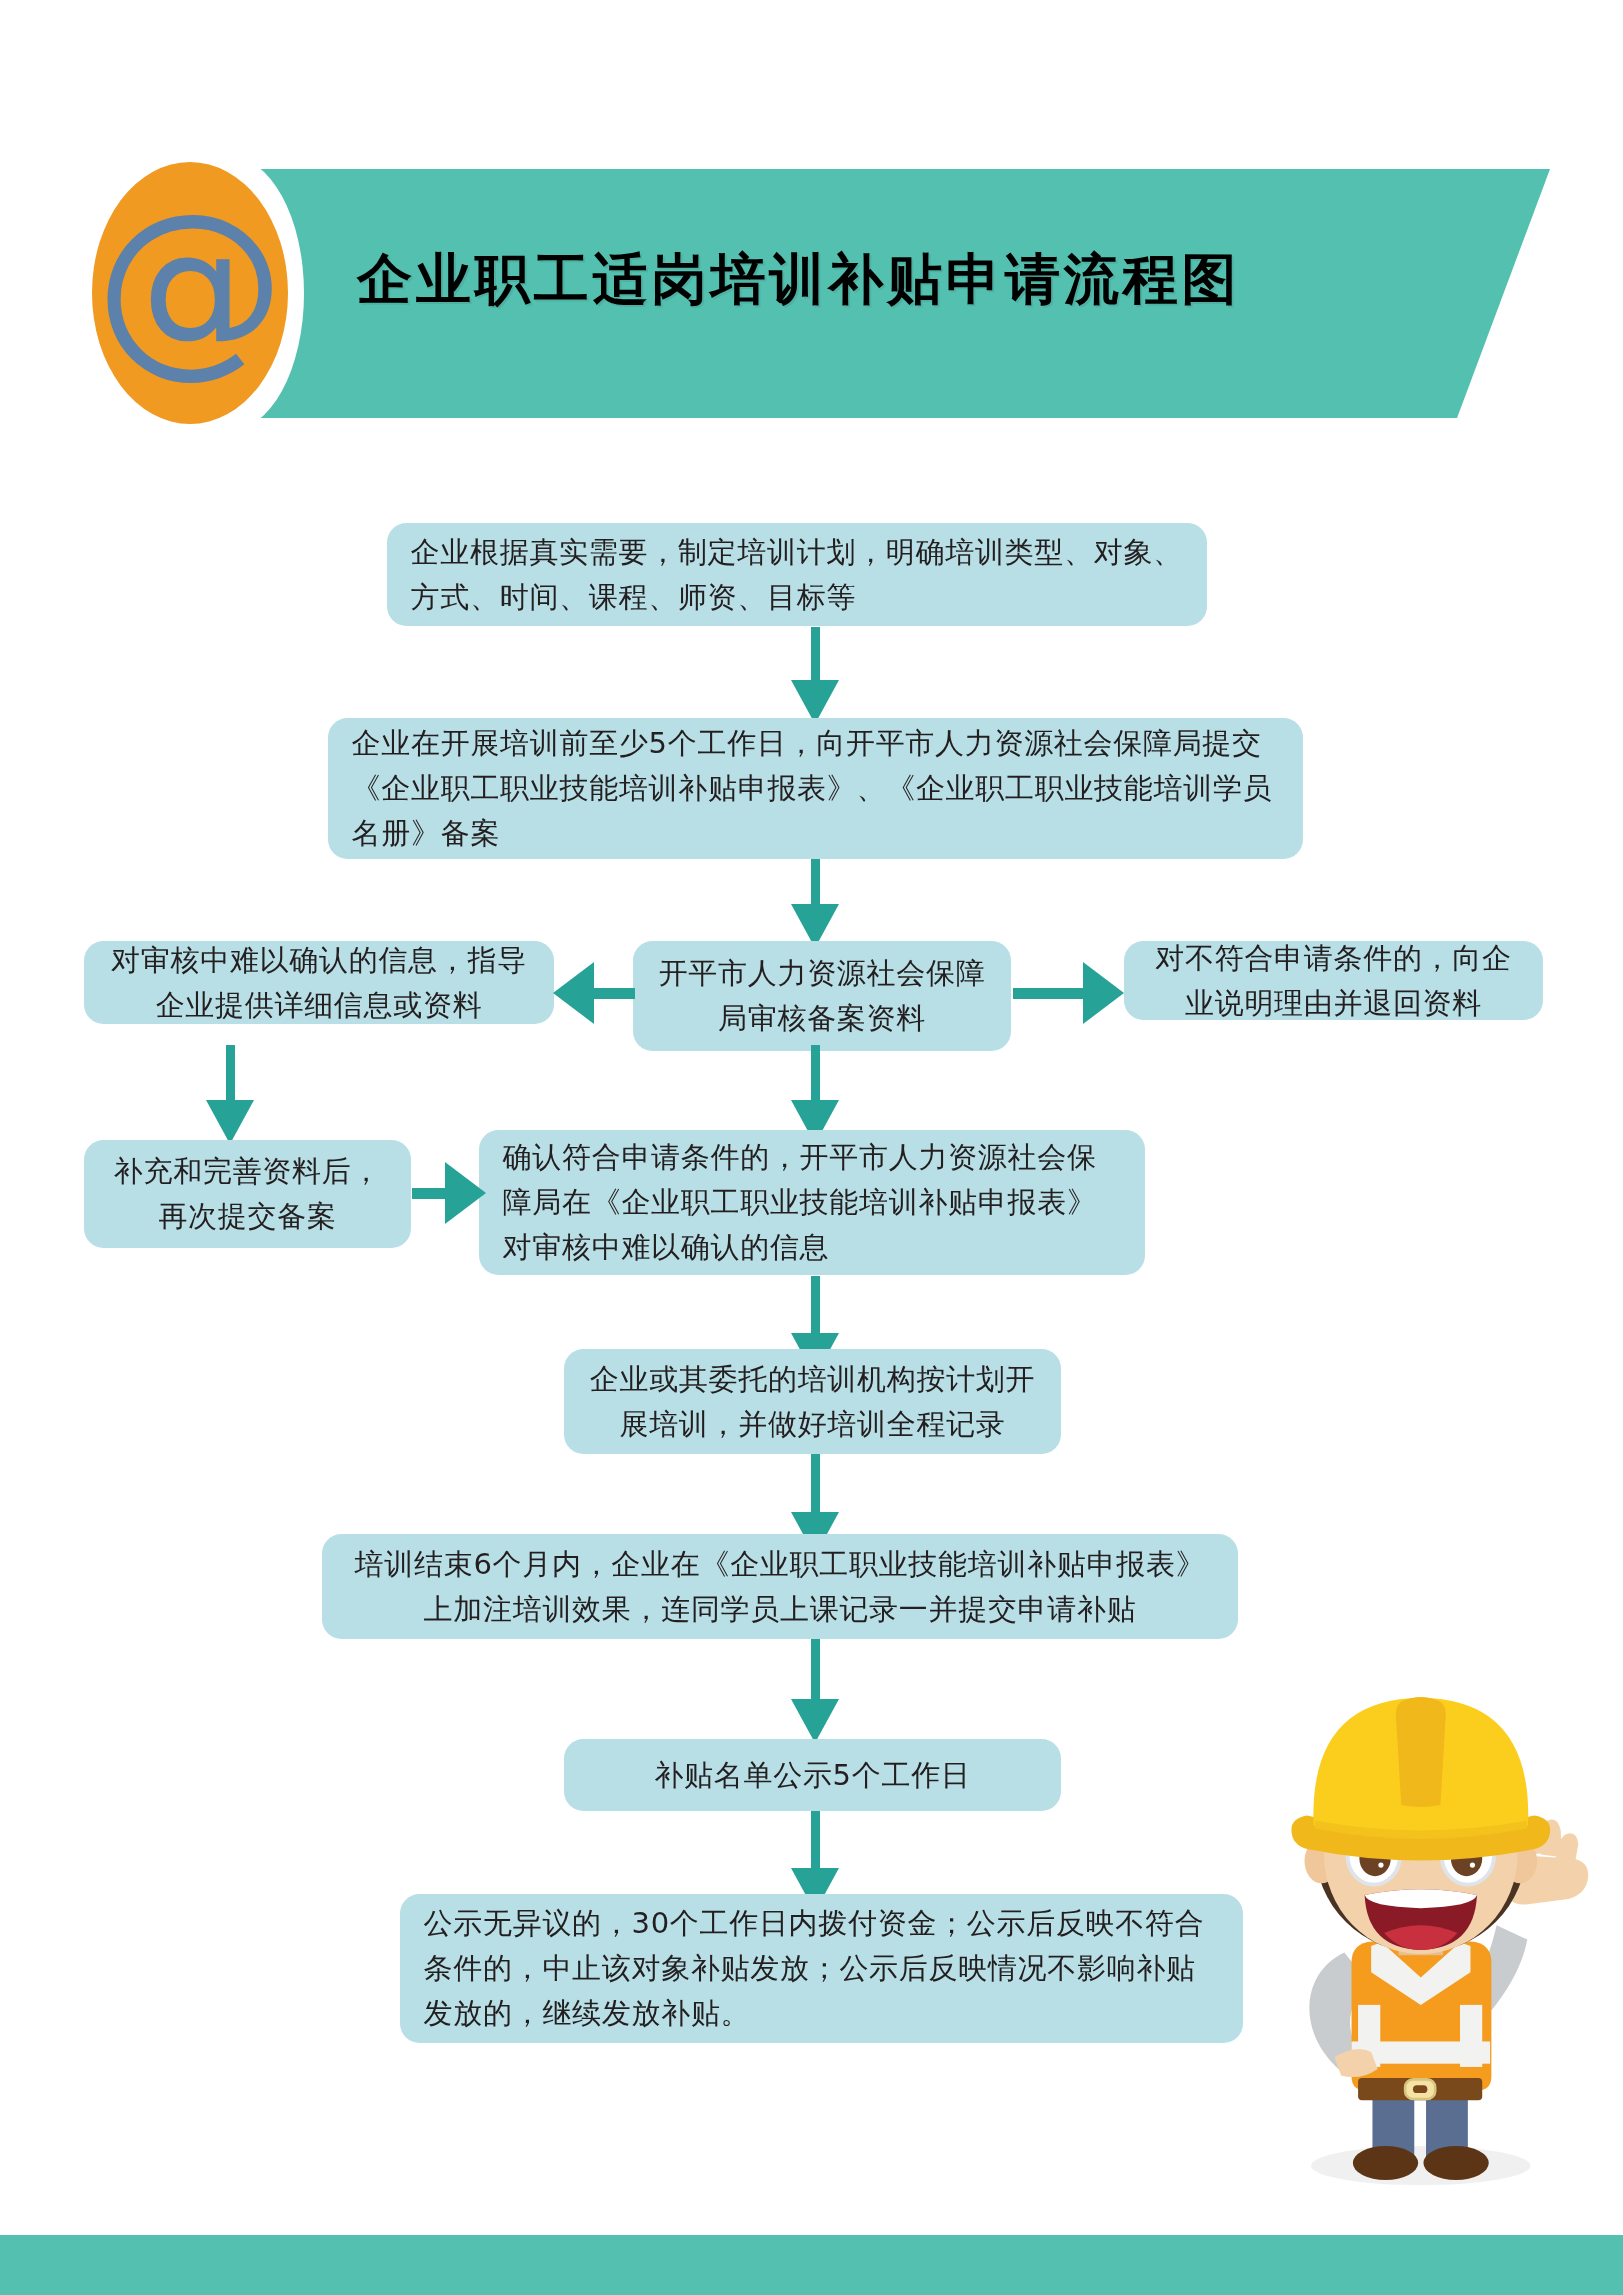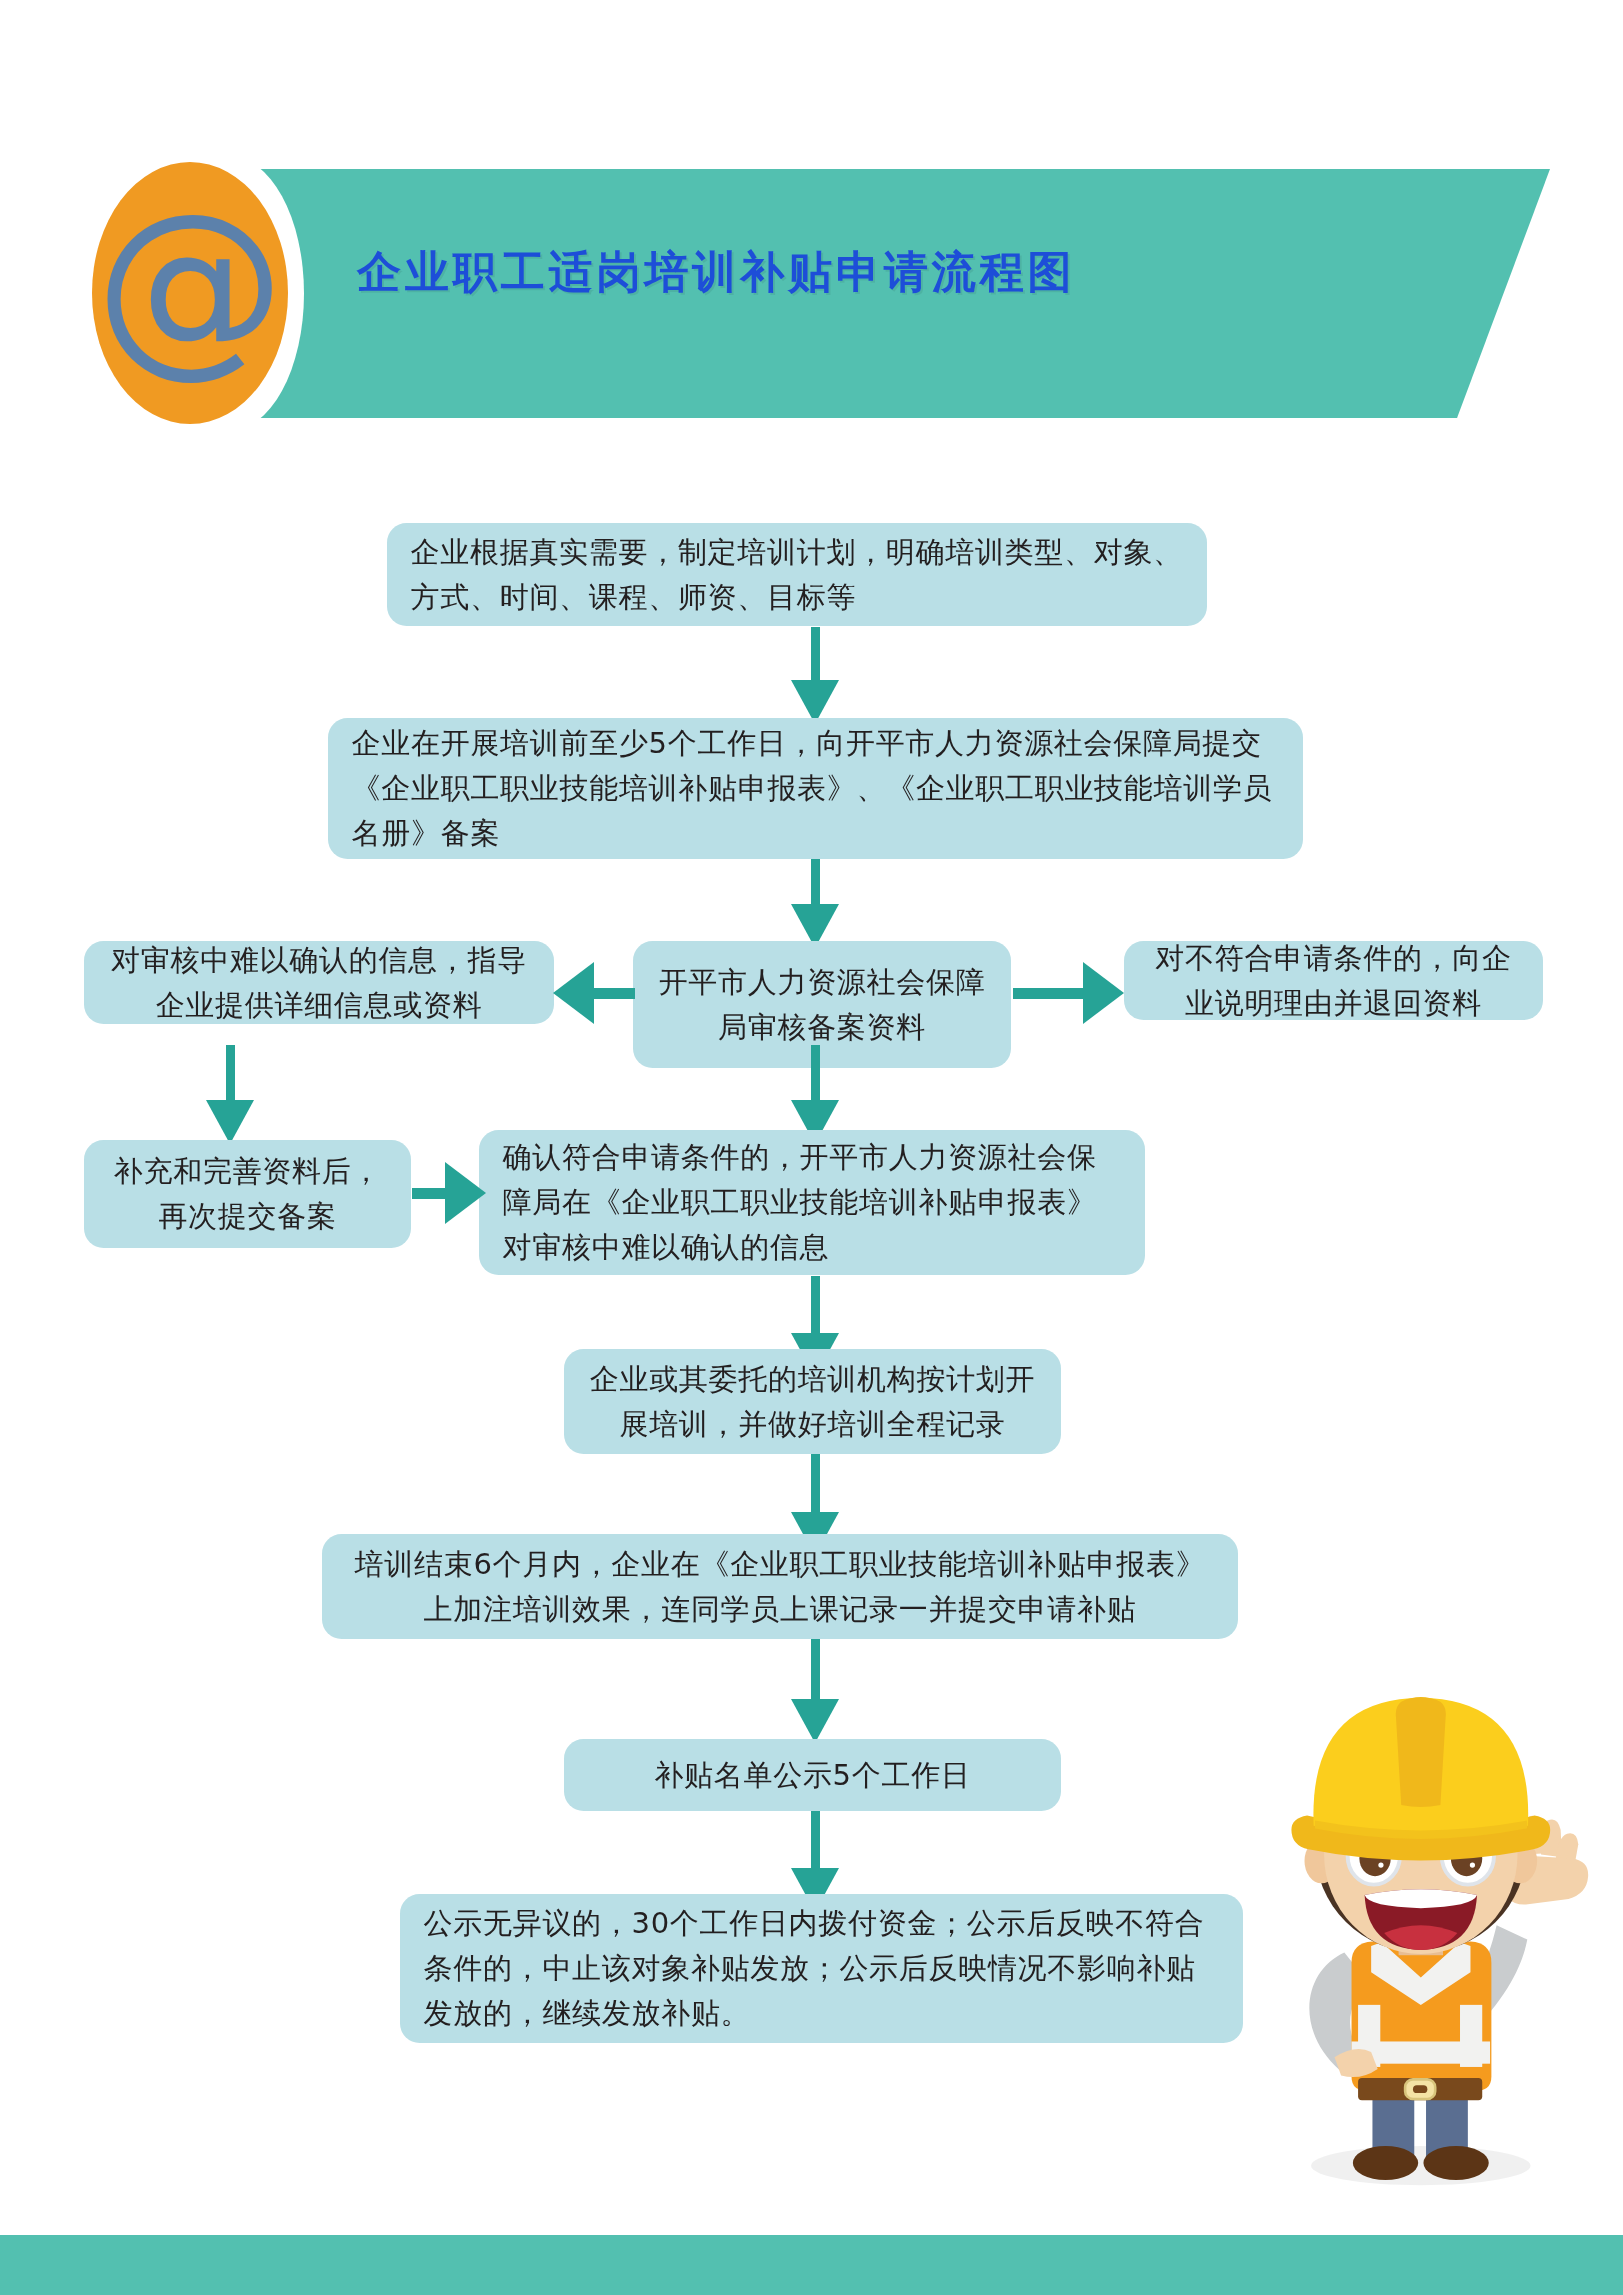--- a/index.html
+++ b/index.html
@@ -62,24 +62,24 @@
     color: #5c81ab;
     margin-top: -17px;
   }
   .header-title {
     position: absolute;
     left: 357px;
     top: 243px;
     width: 1047px;
     z-index: 4;
     font-family: "DejaVu Sans", "Liberation Sans", sans-serif;
-    font-size: 44px;
+    font-size: 55px;
     font-weight: bold;
     letter-spacing: 3.9px;
-    color: #1d4ed8;
+    color: #000000;
     text-shadow: 2px 2px 0 rgba(0,0,0,0.07);
     white-space: nowrap;
   }
 
   
   .box {
     position: absolute;
     background: #b9dfe6;
     border-radius: 19.6px;
     box-sizing: border-box;
@@ -174,21 +174,21 @@
 
 <div>
   <div class="arrow-v-shaft" style="left:811px; top:859px; height:49px;"></div>
   <div class="arrow-v-head" style="left:791px; top:904px;"></div>
 </div>
 
 <div class="box center-text" style="left:84px; top:941px; width:470px; height:83px;">
   <span>对审核中难以确认的信息，指导企业提供详细信息或资料</span>
 </div>
 
-<div class="box center-text" style="left:633px; top:941px; width:378px; height:127px;">
+<div class="box center-text" style="left:633px; top:941px; width:378px; height:110px;">
   <span>开平市人力资源社会保障局审核备案资料</span>
 </div>
 
 <div class="box center-text" style="left:1124px; top:941px; width:419px; height:79px;">
   <span>对不符合申请条件的，向企业说明理由并退回资料</span>
 </div>
 
 <div>
   <div class="arrow-h-shaft" style="left:594px; top:988px; width:41px;"></div>
   <div class="arrow-h-head-left" style="left:553px; top:962px;"></div>

